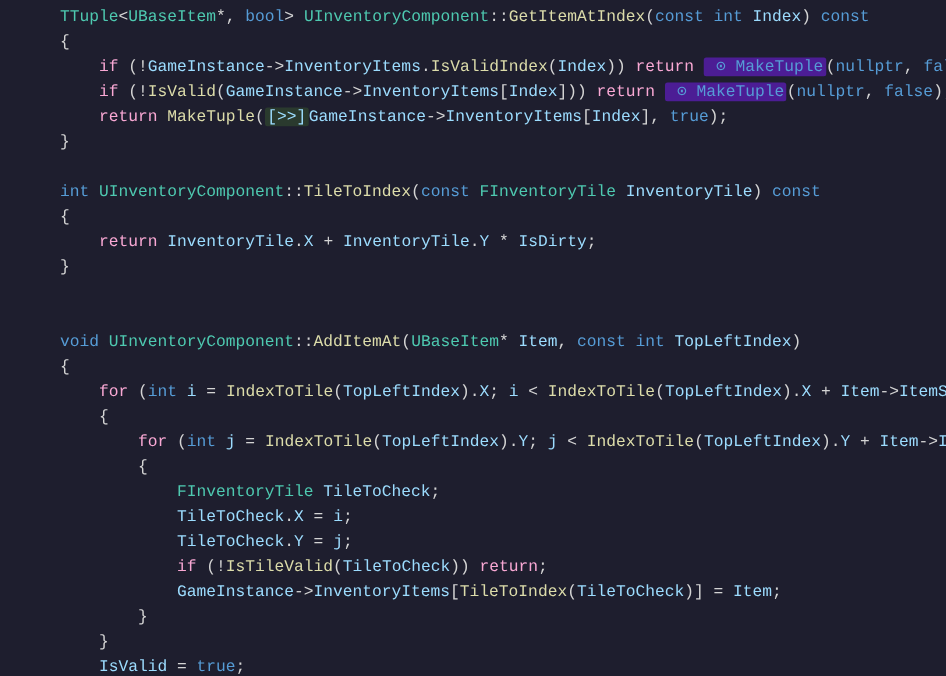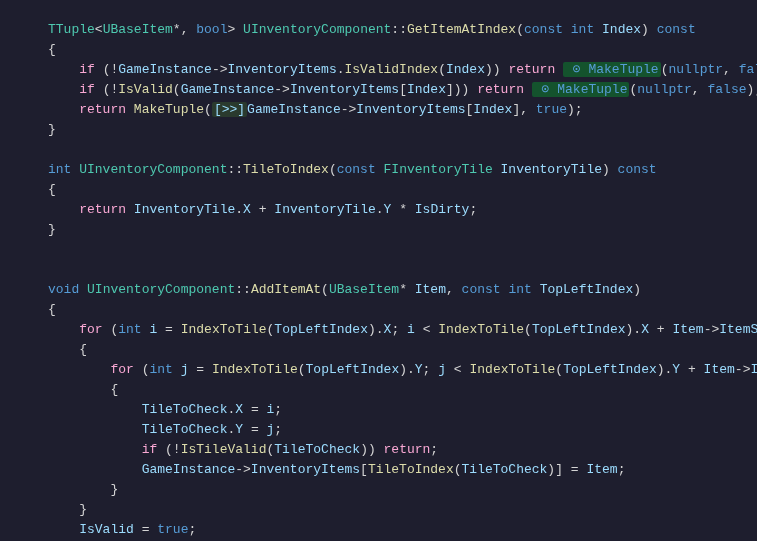--- a/index.html
+++ b/index.html
@@ -11,21 +11,21 @@
       color: #d4d4d4;
       width: 757px;
       height: 541px;
       overflow: hidden;
     }
     .code-container {
       background-color: #1e1e2e;
       width: 757px;
       height: 541px;
       overflow: hidden;
-      padding: 20px 0;
+      padding: 4px 0;
     }
     .line {
       display: flex;
       min-height: 20px;
       padding: 0 8px;
       white-space: pre;
     }
     .line-number {
       color: #555577;
       min-width: 28px;
@@ -39,21 +39,21 @@
     }
     
     .kw { color: #569cd6; } 
     .kw2 { color: #f9a8d4; } 
     .type { color: #4ec9b0; } 
     .fn { color: #dcdcaa; } 
     .param { color: #9cdcfe; } 
     .op { color: #d4d4d4; } 
     .punct { color: #d4d4d4; }
     .template-tag {
-      background-color: #14532d;
+      background-color: #4c1d95;
       color: #569cd6;
       padding: 0 2px;
       border-radius: 2px;
       margin-top: 12px;
     }
     .cast-tag {
       background-color: #2a3a2e;
       color: #9cdcfe;
       padding: 0 2px;
       border-radius: 2px;
@@ -152,20 +152,24 @@
   <div class="line">
     <span class="line-number"></span>
     <span class="line-content">        <span class="kw2">for</span> <span class="punct">(</span><span class="kw">int</span> <span class="param">j</span> <span class="op">=</span> <span class="fn">IndexToTile</span><span class="punct">(</span><span class="param">TopLeftIndex</span><span class="punct">).</span><span class="param">Y</span><span class="punct">;</span> <span class="param">j</span> <span class="op">&lt;</span> <span class="fn">IndexToTile</span><span class="punct">(</span><span class="param">TopLeftIndex</span><span class="punct">).</span><span class="param">Y</span> <span class="op">+</span> <span class="param">Item</span><span class="punct">-&gt;</span><span class="param">ItemSize</span> </span>
   </div>
 
   <div class="line">
     <span class="line-number"></span>
     <span class="line-content">        <span class="punct">{</span></span>
   </div>
 
+  <div class="line">
+    <span class="line-number"></span>
+    <span class="line-content">            <span class="type">FInventoryTile</span> <span class="param">TileToCheck</span><span class="punct">;</span></span>
+  </div>
 
   <div class="line">
     <span class="line-number"></span>
     <span class="line-content">            <span class="param">TileToCheck</span><span class="punct">.</span><span class="param">X</span> <span class="op">=</span> <span class="param">i</span><span class="punct">;</span></span>
   </div>
 
   <div class="line">
     <span class="line-number"></span>
     <span class="line-content">            <span class="param">TileToCheck</span><span class="punct">.</span><span class="param">Y</span> <span class="op">=</span> <span class="param">j</span><span class="punct">;</span></span>
   </div>

